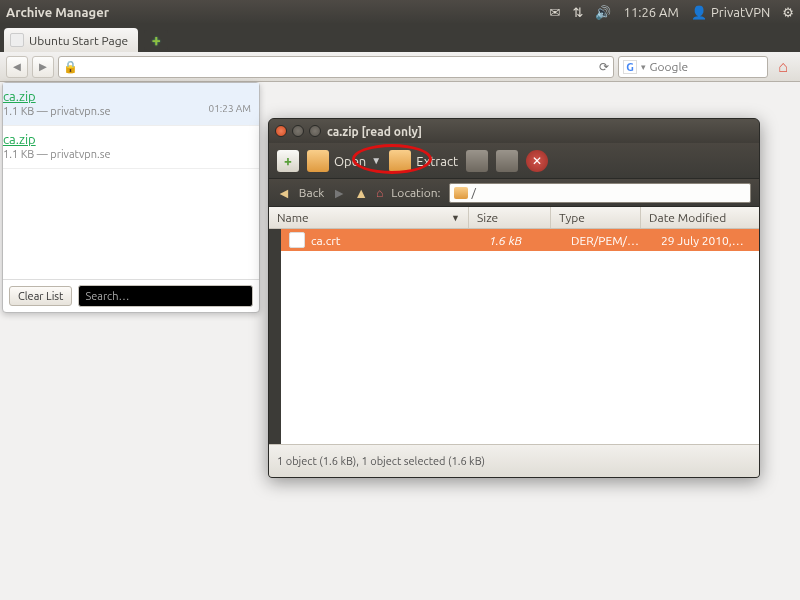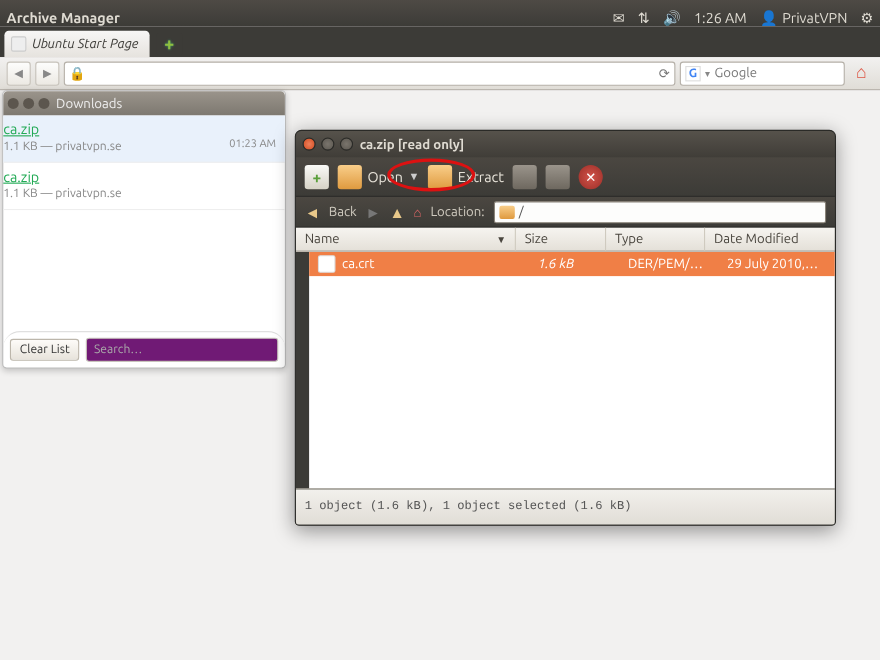--- a/index.html
+++ b/index.html
@@ -1,39 +1,39 @@
 <!DOCTYPE html>
 <html><head>
 <meta charset="utf-8">
 <style>
   * { margin: 0; padding: 0; box-sizing: border-box; font-family: "Ubuntu", "Segoe UI", sans-serif; }
   body { width: 800px; height: 600px; background: #f2f1f0; overflow: hidden; position: relative; }
 
   
   .menubar {
     height: 24px; background: linear-gradient(#4e4a45, #3c3b37);
-    color: #dfdbd2; display: flex; align-items: flex-end; font-size: 13px;
+    color: #dfdbd2; display: flex; align-items: center; font-size: 13px;
     padding: 0 6px; justify-content: space-between;
   }
   .menubar-left { display: flex; align-items: center; gap: 4px; }
   .menubar-left span { font-weight: bold; }
   .menubar-right { display: flex; align-items: center; gap: 12px; }
   .menubar-right .ico { font-size: 13px; }
   .menubar-right .user { display: flex; align-items: center; gap: 4px; }
 
   
   .tabstrip {
     height: 28px; background: #3c3b37; display: flex; align-items: flex-end;
     padding-left: 4px; gap: 2px;
   }
   .tab {
     background: linear-gradient(#f7f6f5, #e6e3de);
     border-radius: 4px 4px 0 0; height: 24px; padding: 0 10px 0 6px;
     display: flex; align-items: center; gap: 5px; font-size: 12px;
-    color: #3c3b37; max-width: 180px; font-style: italic;
+    color: #3c3b37; max-width: 180px;
   }
   .tab .favicon { width: 14px; height: 14px; background: #eee; border: 1px solid #ccc; border-radius: 2px; }
   .newtab {
     width: 24px; height: 20px; background: #3c3b37; border-radius: 3px;
     display: flex; align-items: center; justify-content: center; margin-bottom: 2px;
     margin-left: 4px;
   }
   .newtab-inner { color: #8fbf3f; font-size: 16px; font-weight: bold; text-shadow: 0 0 2px #4a7; }
 
   
@@ -83,29 +83,28 @@
   .dl-body { font-size: 12px; }
   .dl-item { padding: 6px 0 8px; border-bottom: 1px solid #eee; position: relative; }
   .dl-item.sel { background: #e9f1fb; }
   .dl-name { color: #2a5; text-decoration: underline; font-size: 13px; }
   .dl-meta { color: #888; font-size: 11px; margin-top: 2px; }
   .dl-time { position: absolute; right: 8px; top: 20px; color: #888; font-size: 10px; }
   .dl-spacer { height: 110px; }
   .dl-footer {
     border-top: 1px solid #ddd; padding: 5px 6px; display: flex; gap: 6px;
     align-items: center;
-    border-radius: 15px;
   }
   .btn {
     font-size: 11px; padding: 3px 8px; background: linear-gradient(#fdfbf8, #e7e3db);
     border: 1px solid #bcb6ab; border-radius: 3px; color: #333;
   }
   .searchbox {
     flex: 1; height: 22px; border: 1px solid #c8c4bc; border-radius: 3px;
-    background: #701a75; font-size: 11px; color: #aaa; padding: 0 6px;
+    background: #000000; font-size: 11px; color: #aaa; padding: 0 6px;
     display: flex; align-items: center; text-align: right;
   }
 
   
   .archive {
     position: absolute; left: 268px; top: 118px; width: 492px; height: 360px;
     background: #3c3b37; border-radius: 6px 6px 4px 4px;
     box-shadow: 0 4px 18px rgba(0,0,0,0.4); border: 1px solid #2a2a27;
     display: flex; flex-direction: column; overflow: hidden;
   }
@@ -168,41 +167,41 @@
   .row .c.type { width: 90px; }
   .row .c.date { flex: 1; }
   .file-icon {
     width: 16px; height: 16px; background: #fff; border: 1px solid #ddd;
     border-radius: 2px; display: inline-block;
   }
 
   .archive-status {
     height: 22px; background: linear-gradient(#f2f0ec, #e0ddd6);
     border-top: 1px solid #c8c3b9; font-size: 11px; color: #555;
-    display: flex; align-items: center; padding: 16px 8px; font-family: Liberation Mono, monospace;
+    display: flex; align-items: center; padding: 16px 8px;
   }
 
   
   .highlight {
     position: absolute; border: 3px solid #d11; border-radius: 50%;
     pointer-events: none;
   }
 </style>
 </head>
 <body>
 
 <div class="menubar">
   <div class="menubar-left">
     <span>Archive Manager</span>
   </div>
   <div class="menubar-right">
     <span class="ico">✉</span>
     <span class="ico">⇅</span>
     <span class="ico">🔊</span>
-    <span class="ico">1:26 AM</span>
+    <span class="ico">11:26 AM</span>
     <span class="user">
       <span>👤</span>
       <span>PrivatVPN</span>
     </span>
     <span class="ico">⚙</span>
   </div>
 </div>
 
 <div class="tabstrip">
   <div class="tab">
@@ -225,28 +224,20 @@
     <span class="g-icon">G</span>
     <span style="font-size:9px;color:#888">▾</span>
     <span>Google</span>
   </div>
   <div class="nav-btn" style="border:none;background:none">
     <span class="home-icon">⌂</span>
   </div>
 </div>
 
 <div class="downloads">
-  <div class="downloads-header">
-    <div class="win-dots">
-      <div class="win-dot"></div>
-      <div class="win-dot"></div>
-      <div class="win-dot"></div>
-    </div>
-    <span>Downloads</span>
-  </div>
   <div class="dl-body">
     <div class="dl-item sel">
       <div class="dl-name">ca.zip</div>
       <div class="dl-meta">1.1 KB — privatvpn.se</div>
       <div class="dl-time">01:23 AM</div>
     </div>
     <div class="dl-item">
       <div class="dl-name">ca.zip</div>
       <div class="dl-meta">1.1 KB — privatvpn.se</div>
     </div>

